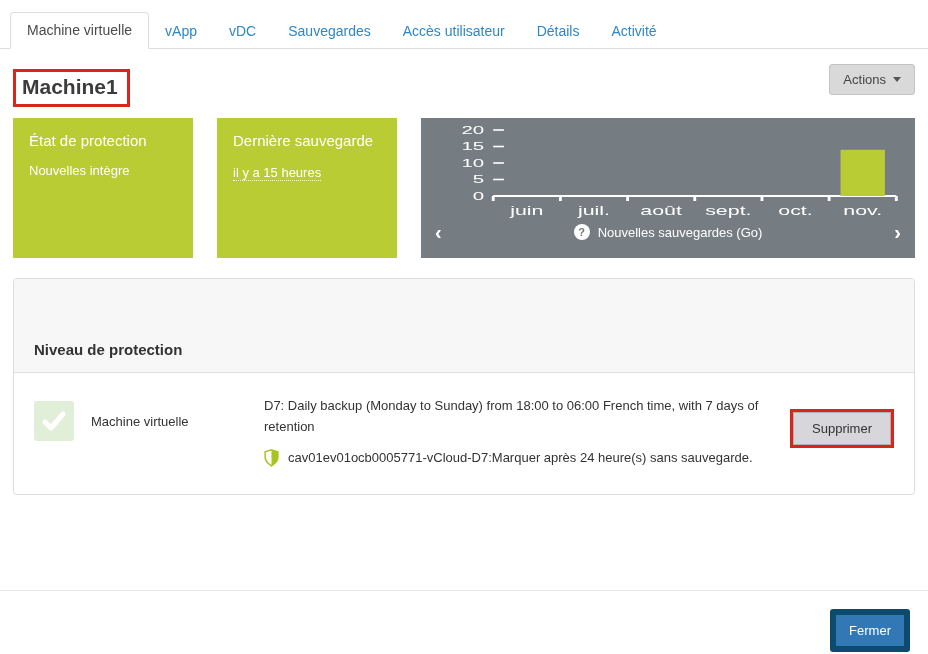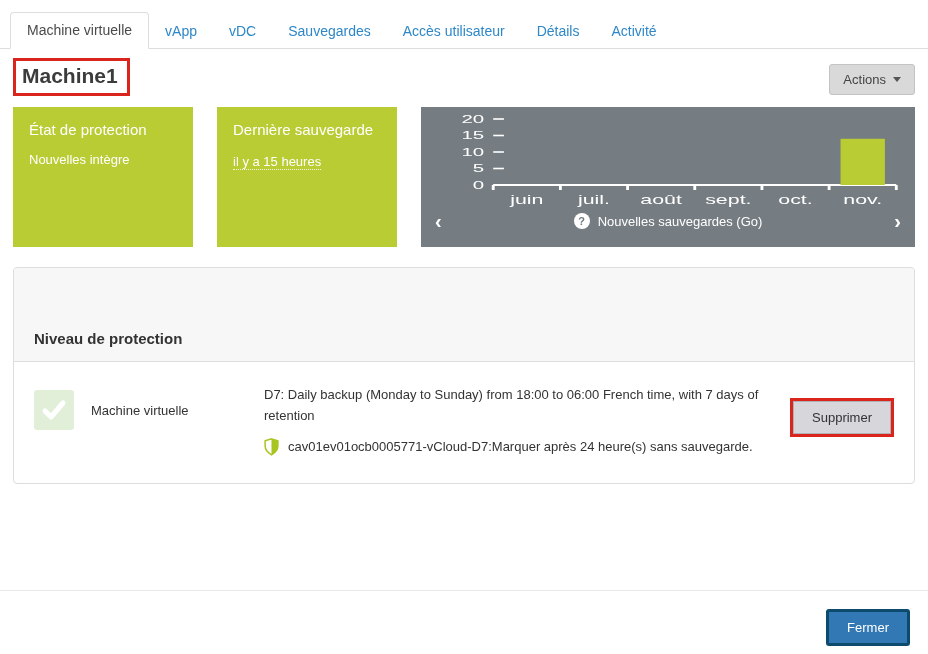--- a/index.html
+++ b/index.html
@@ -8,21 +8,21 @@
   .page { position:relative; width:928px; height:654px; background:#fff; overflow:hidden; }
 
   
   .tabbar { padding:12px 0 0 10px; border-bottom:1px solid #ddd; display:flex; align-items:flex-end; }
   .tab { font-size:14px; padding:9px 16px 10px; color:#2e87c8; cursor:pointer; margin-bottom:-1px; white-space:nowrap; }
   .tab.active { color:#4a4a4a; background:#fff; border:1px solid #ddd; border-bottom:1px solid #fff; border-radius:4px 4px 0 0; }
 
   
   .content { padding:0 13px; }
   .header-row { margin-top:9px; display:flex; justify-content:space-between; align-items:flex-start; }
-  .title-annotation { display:inline-block; border:3px solid #d9251c; padding:3px 9px 5px 6px; }
+  .title-annotation { display:inline-block; border:3px solid #d9251c; padding:3px 9px 5px 6px;margin-top:11px; }
   .page-title { font-size:21px; font-weight:600; color:#3c3c3c; }
   .actions-btn { margin-top:6px; background:#d9d9d9; border:1px solid #c3c3c3; border-radius:3px;
                  padding:7px 13px; font-size:13px; color:#444; cursor:pointer; display:flex; align-items:center; gap:7px;
                  font-family:"Liberation Sans", sans-serif; }
   .caret { width:0; height:0; border-left:4px solid transparent; border-right:4px solid transparent; border-top:5px solid #555; display:inline-block; }
 
   
   .cards { margin-top:11px; display:flex; gap:24px; }
   .card { height:140px; padding:14px 16px; color:#fff; }
   .card-capacity { width:180px; background:#81a9bd; }
@@ -53,22 +53,22 @@
   .check-tile { width:40px; height:40px; background:#e1efd9; border-radius:3px; display:flex; align-items:center; justify-content:center; }
   .vm-label { font-size:13px; color:#333; }
   .desc-block { flex:1; padding-right:24px; font-size:13px; line-height:1.65; color:#333; }
   .policy-row { margin-top:9px; display:flex; align-items:center; gap:9px; }
   .delete-annotation { border:3px solid #d9251c; margin-top:14px; }
   .delete-btn { background:#d6d6db; border:1px solid #b0b0b6; padding:8px 18px; font-size:13px; color:#333; cursor:pointer;
                 font-family:"Liberation Sans", sans-serif; display:block; }
 
   
   .footer { position:absolute; left:0; right:0; top:590px; border-top:1px solid #e8e8e8; }
-  .close-btn { position:absolute; right:18px; top:18px; background:#3178b5; border:3px solid #0c4a6e; border-radius:3px;
-               color:#fff; font-size:13px; padding:8px 18px; cursor:pointer; font-family:"Liberation Sans", sans-serif; }
+  .close-btn { position:absolute; right:18px; top:18px; background:#3178b5; border:6px solid #0c4a6e; border-radius:3px;
+               color:#fff; font-size:13px; padding:8px 13px; cursor:pointer; font-family:"Liberation Sans", sans-serif; }
 </style>
 </head>
 <body>
 
 <div class="page">
 
   <nav class="tabbar">
     <div class="tab active">Machine virtuelle</div>
     <div class="tab">vApp</div>
     <div class="tab">vDC</div>

